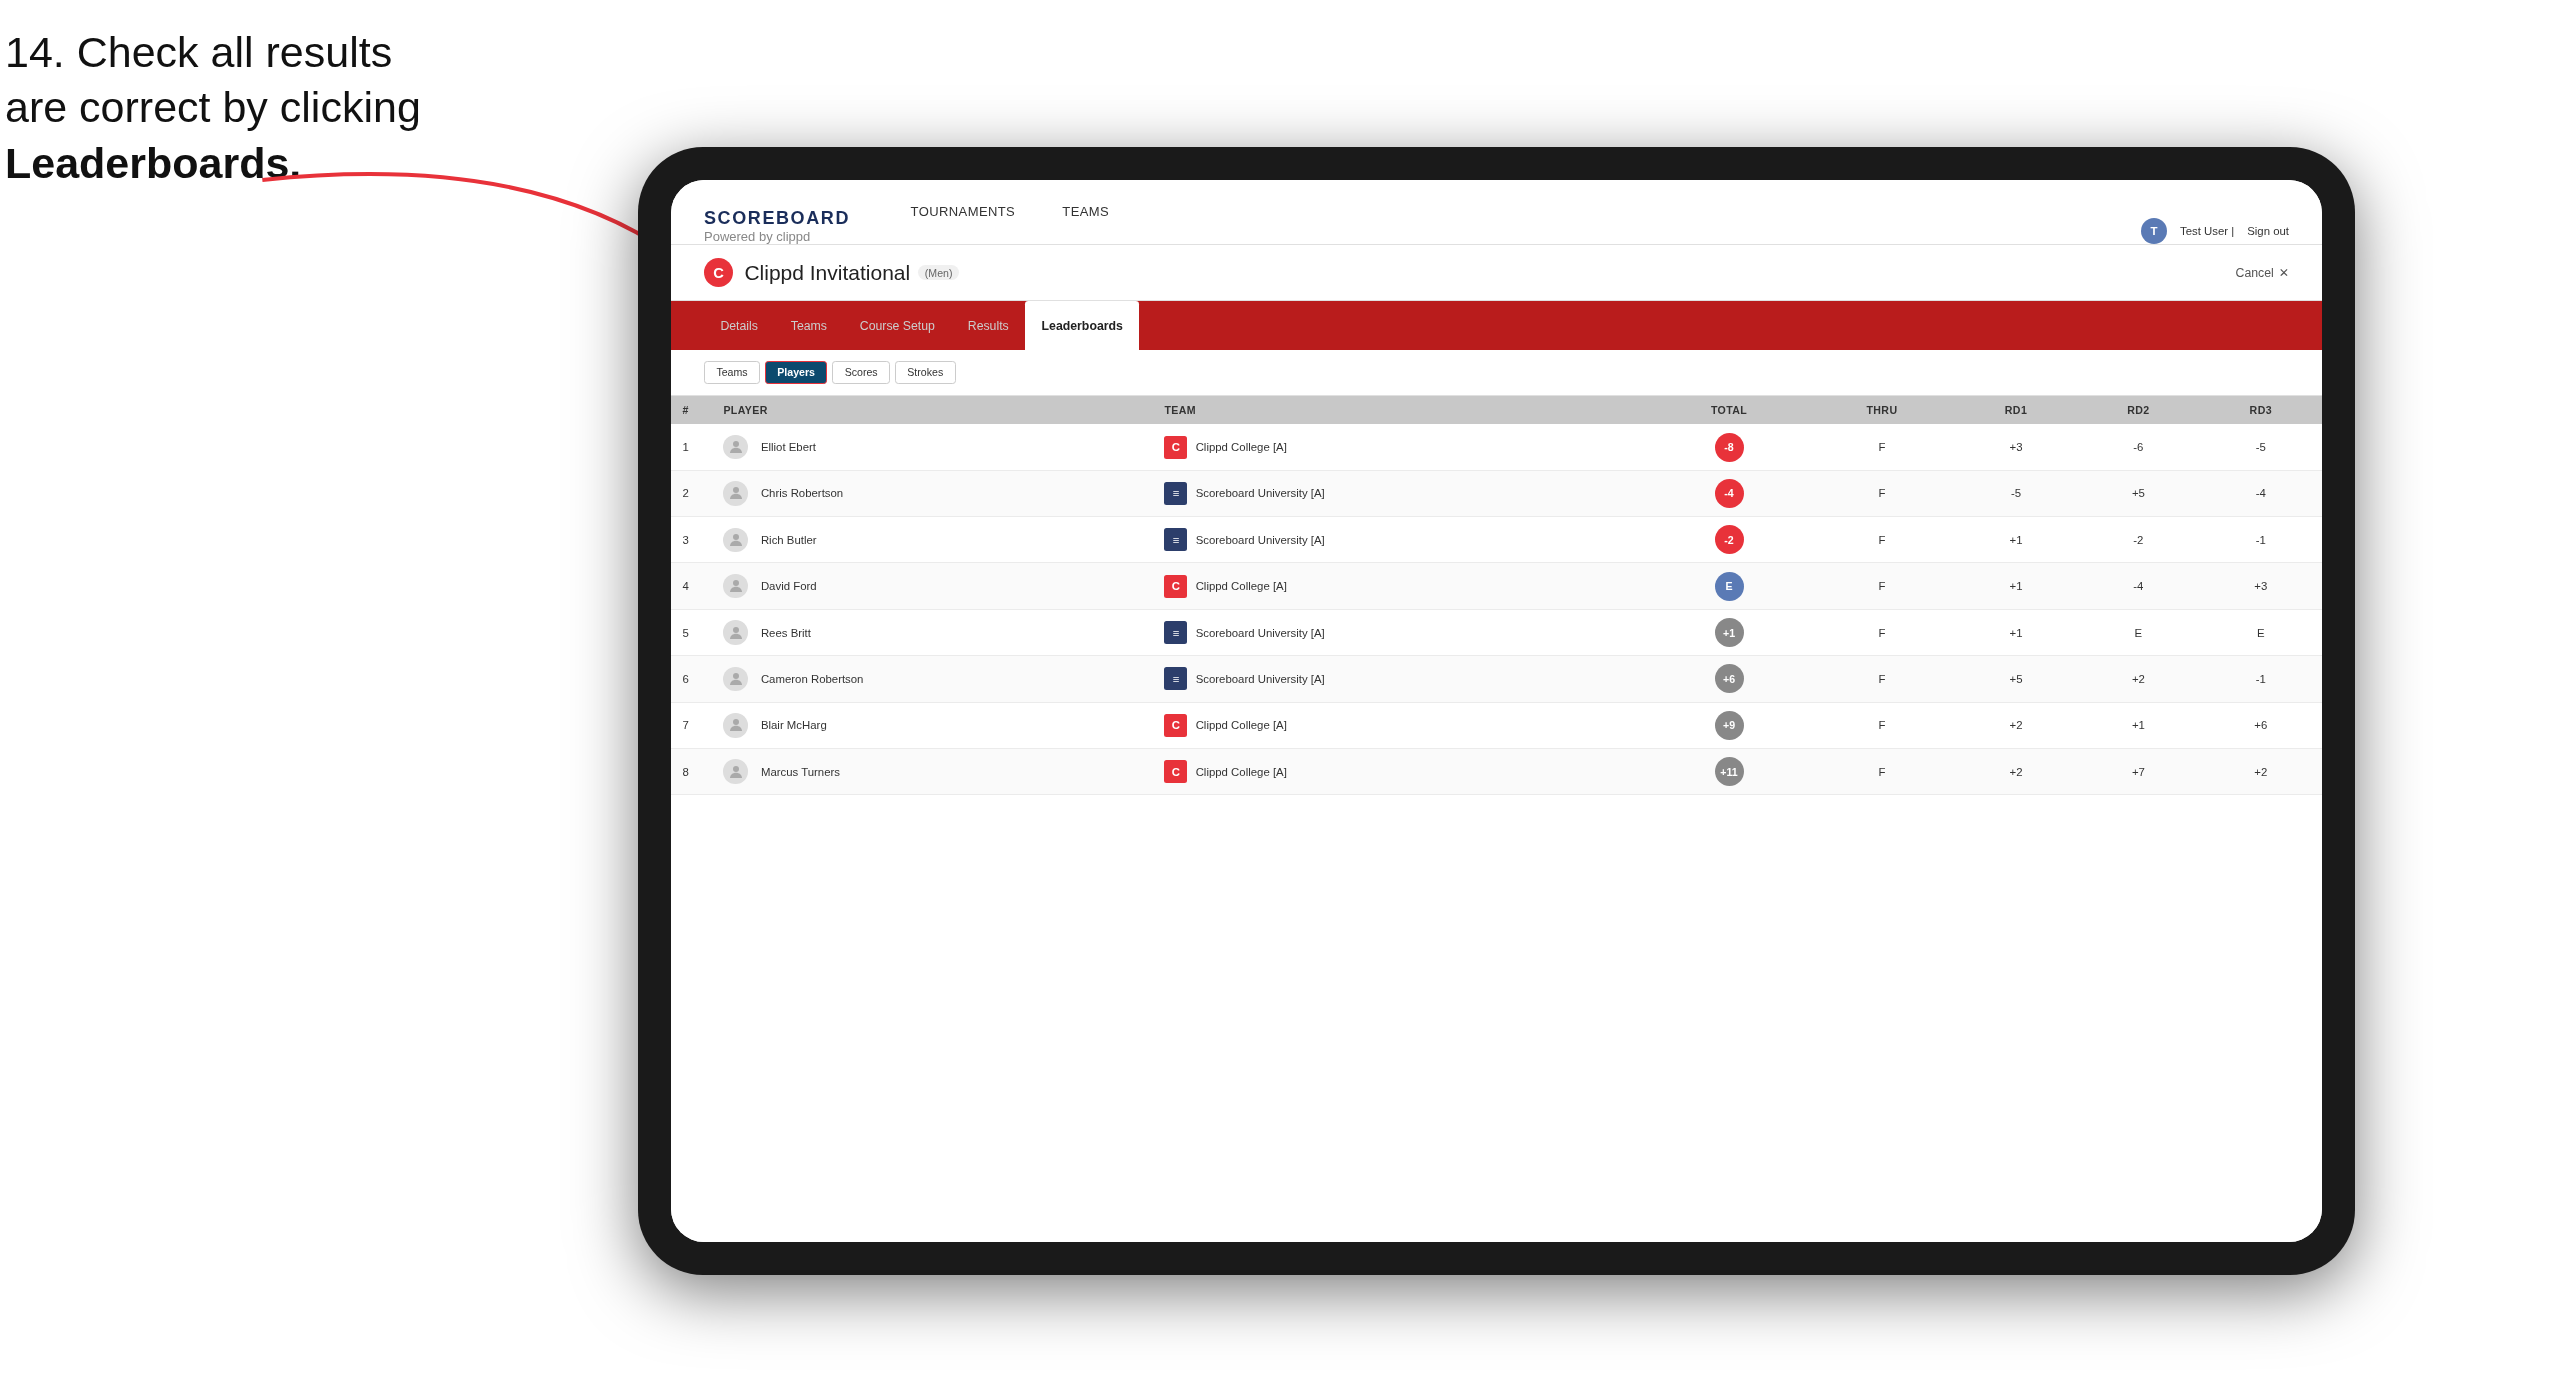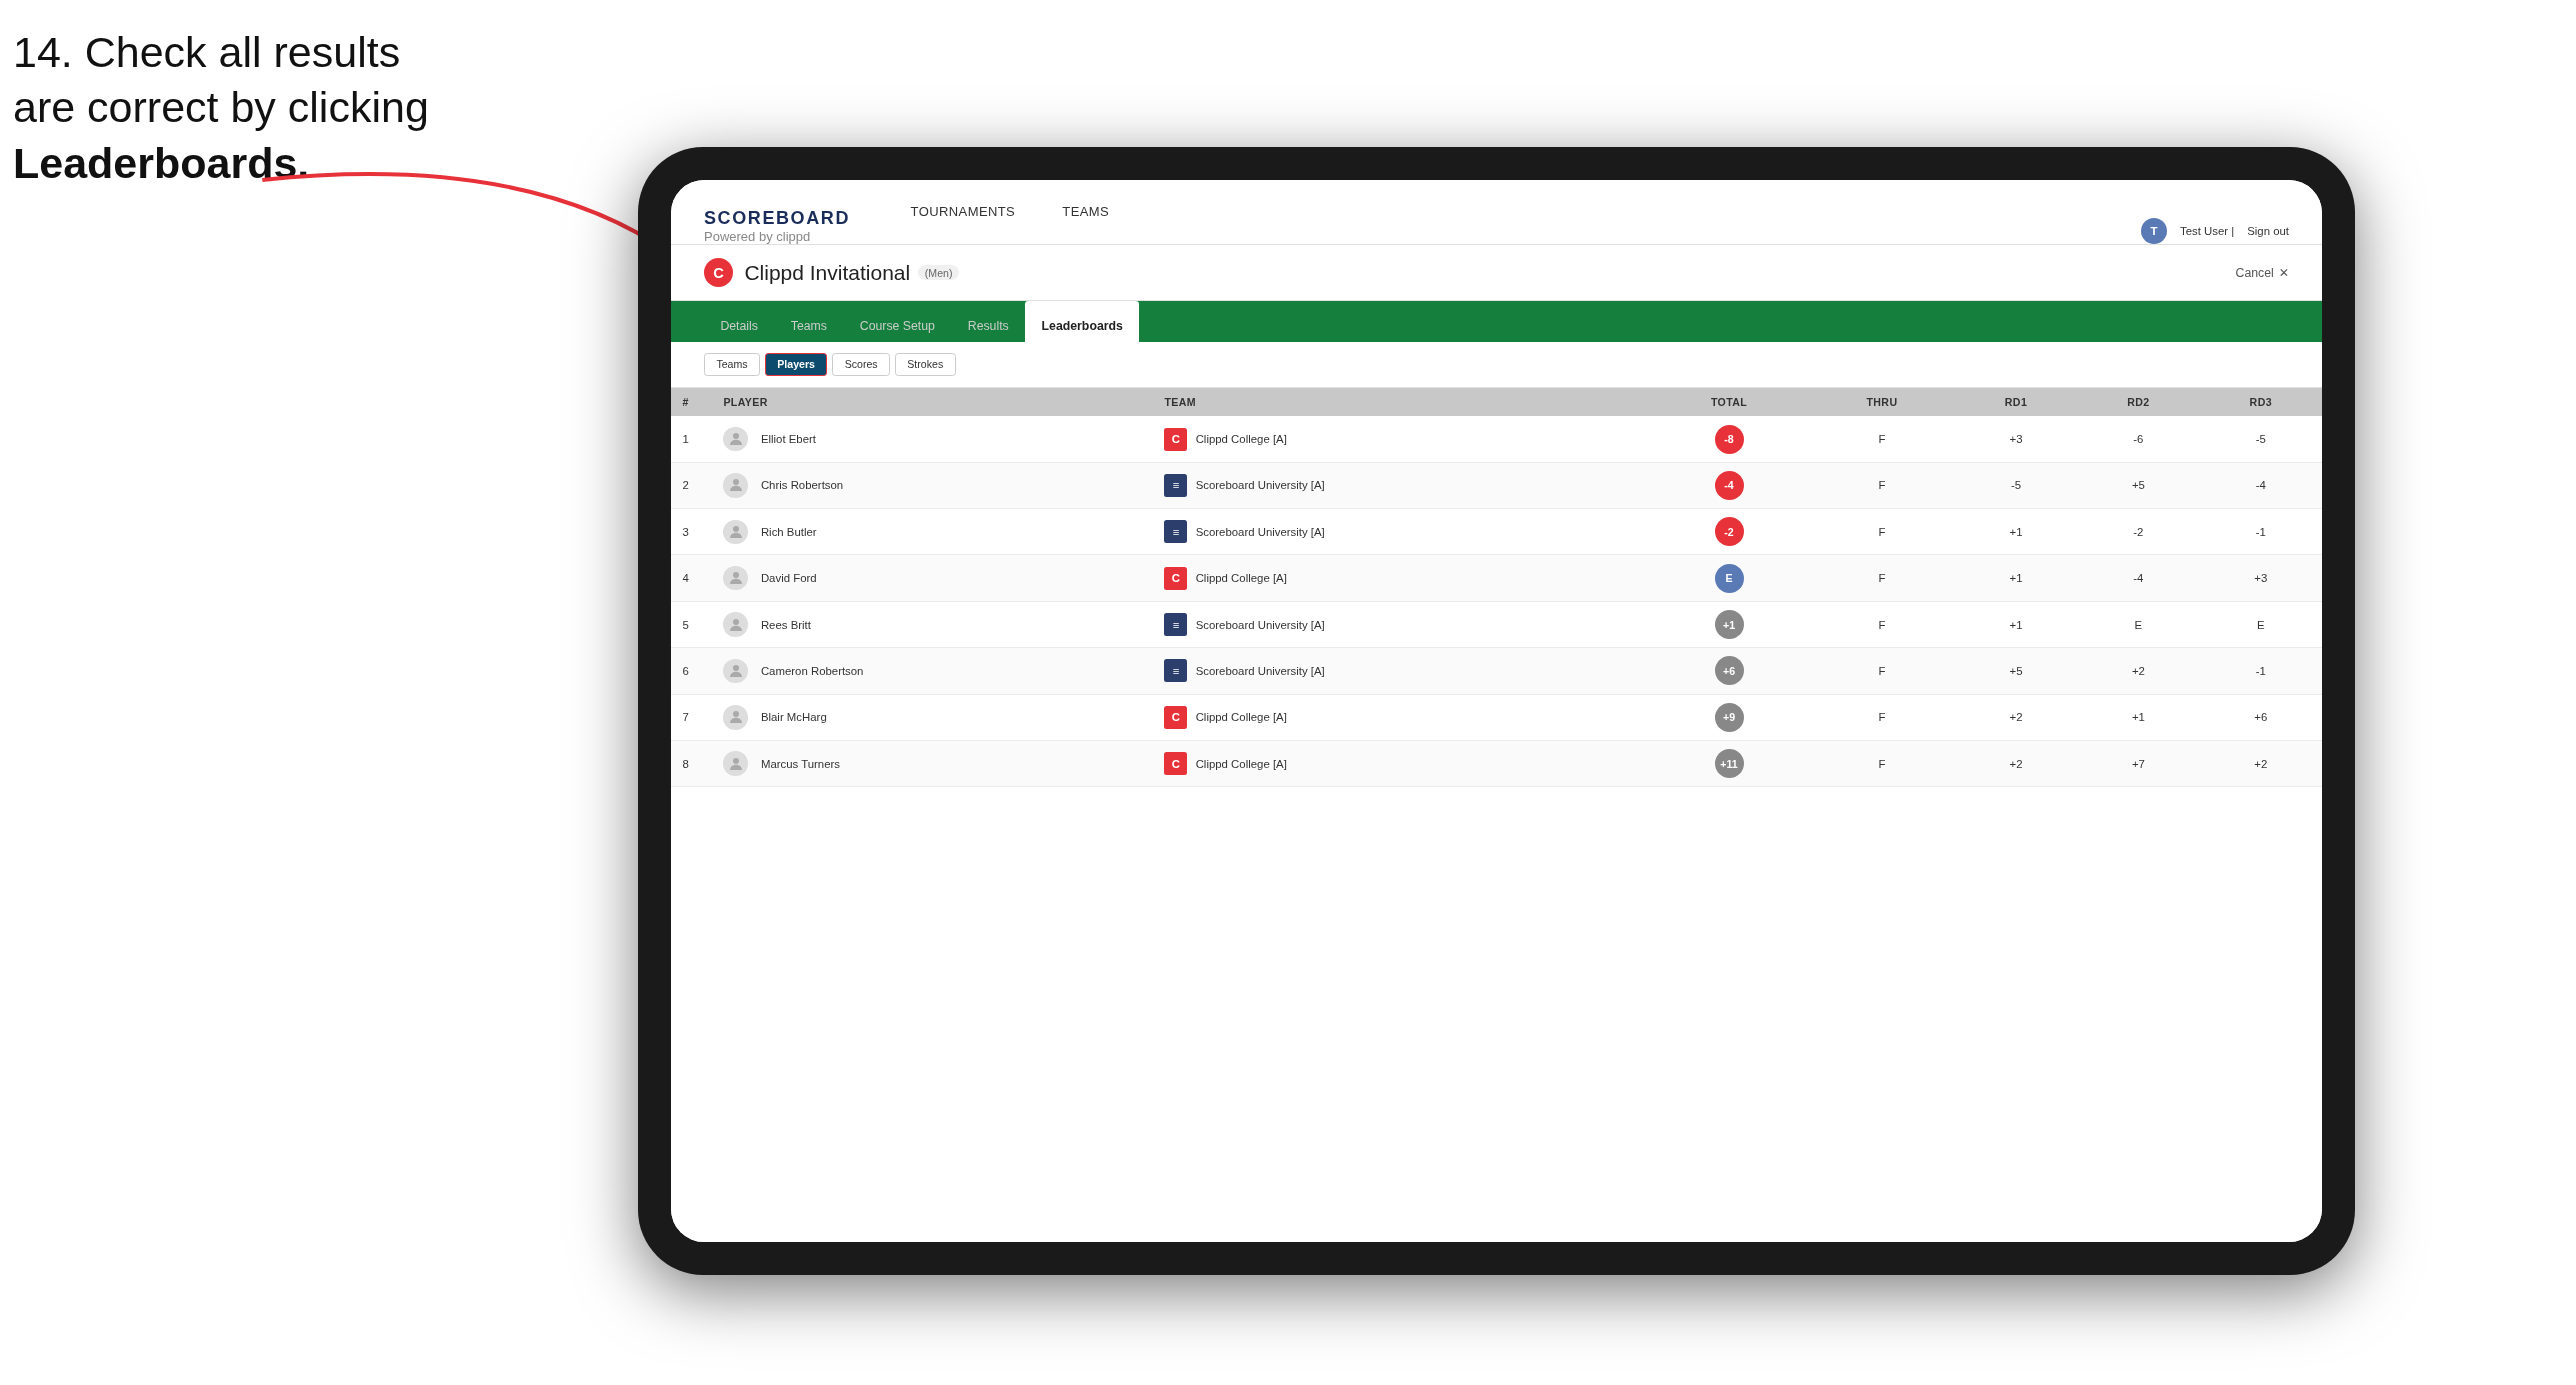--- a/index.html
+++ b/index.html
@@ -9,21 +9,21 @@
       width: 2576px;
       height: 1386px;
       position: relative;
       overflow: hidden;
     }
 
     
     .instruction {
       position: absolute;
       top: 24.5px;
-      left: 13px;
+      left: 5px;
       font-size: 43px;
       line-height: 1.3;
       color: #111;
       max-width: 556px;
     }
     .instruction strong {
       font-weight: 900;
     }
 
     
@@ -158,25 +158,25 @@
       font-size: 12.3px;
       color: #555;
       cursor: pointer;
       display: flex;
       align-items: flex-end;
       gap: 4.9px;
     }
 
     
     .tab-bar {
-      background: #15803d;
-      display: flex;
-      align-items: flex-start;
+      background: #b91c1c;
+      display: flex;
+      align-items: center;
       padding: 0 33px;
-      height: 41px;
+      height: 49px;
       flex-shrink: 0;
     }
     .tab-item {
       font-size: 12.3px;
       color: #ccc;
       padding: 0 16.4px;
       height: 49px;
       display: flex;
       align-items: center;
       cursor: pointer;

